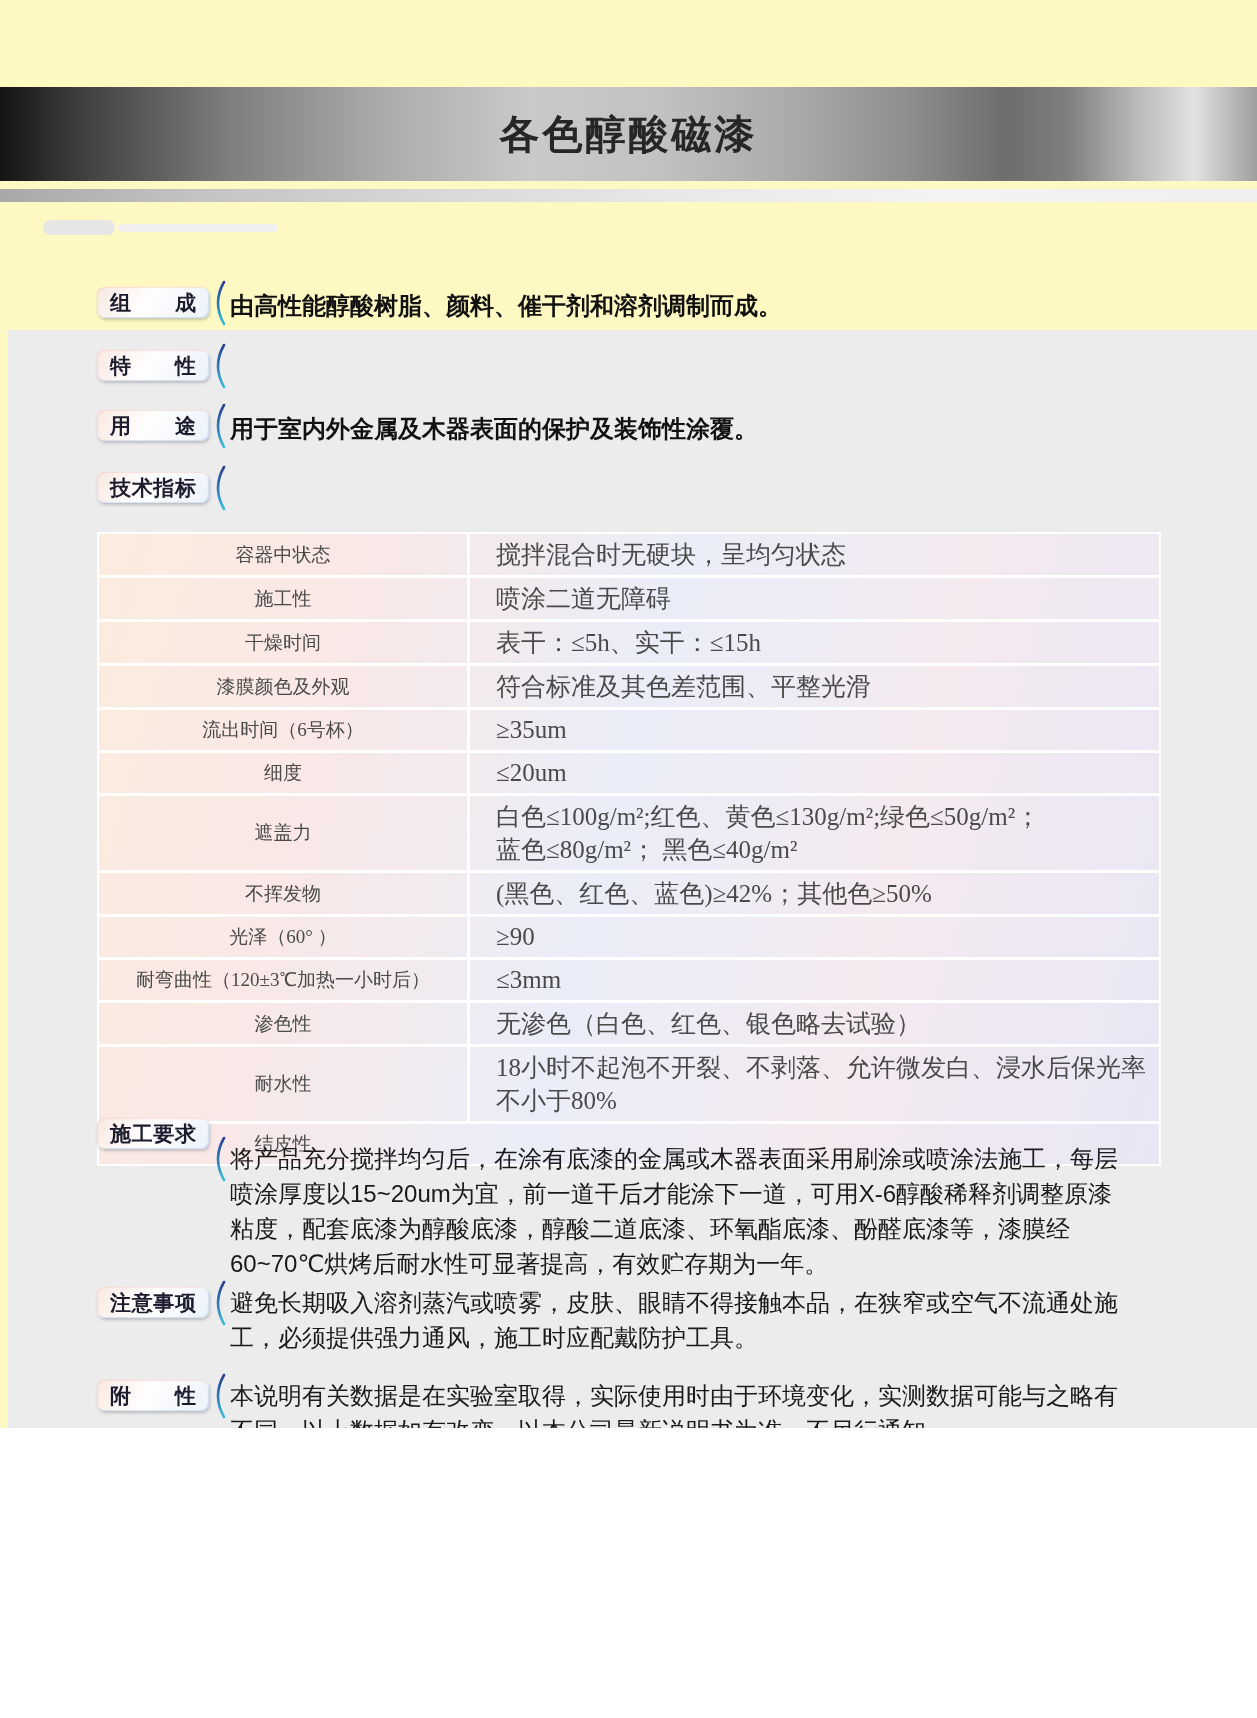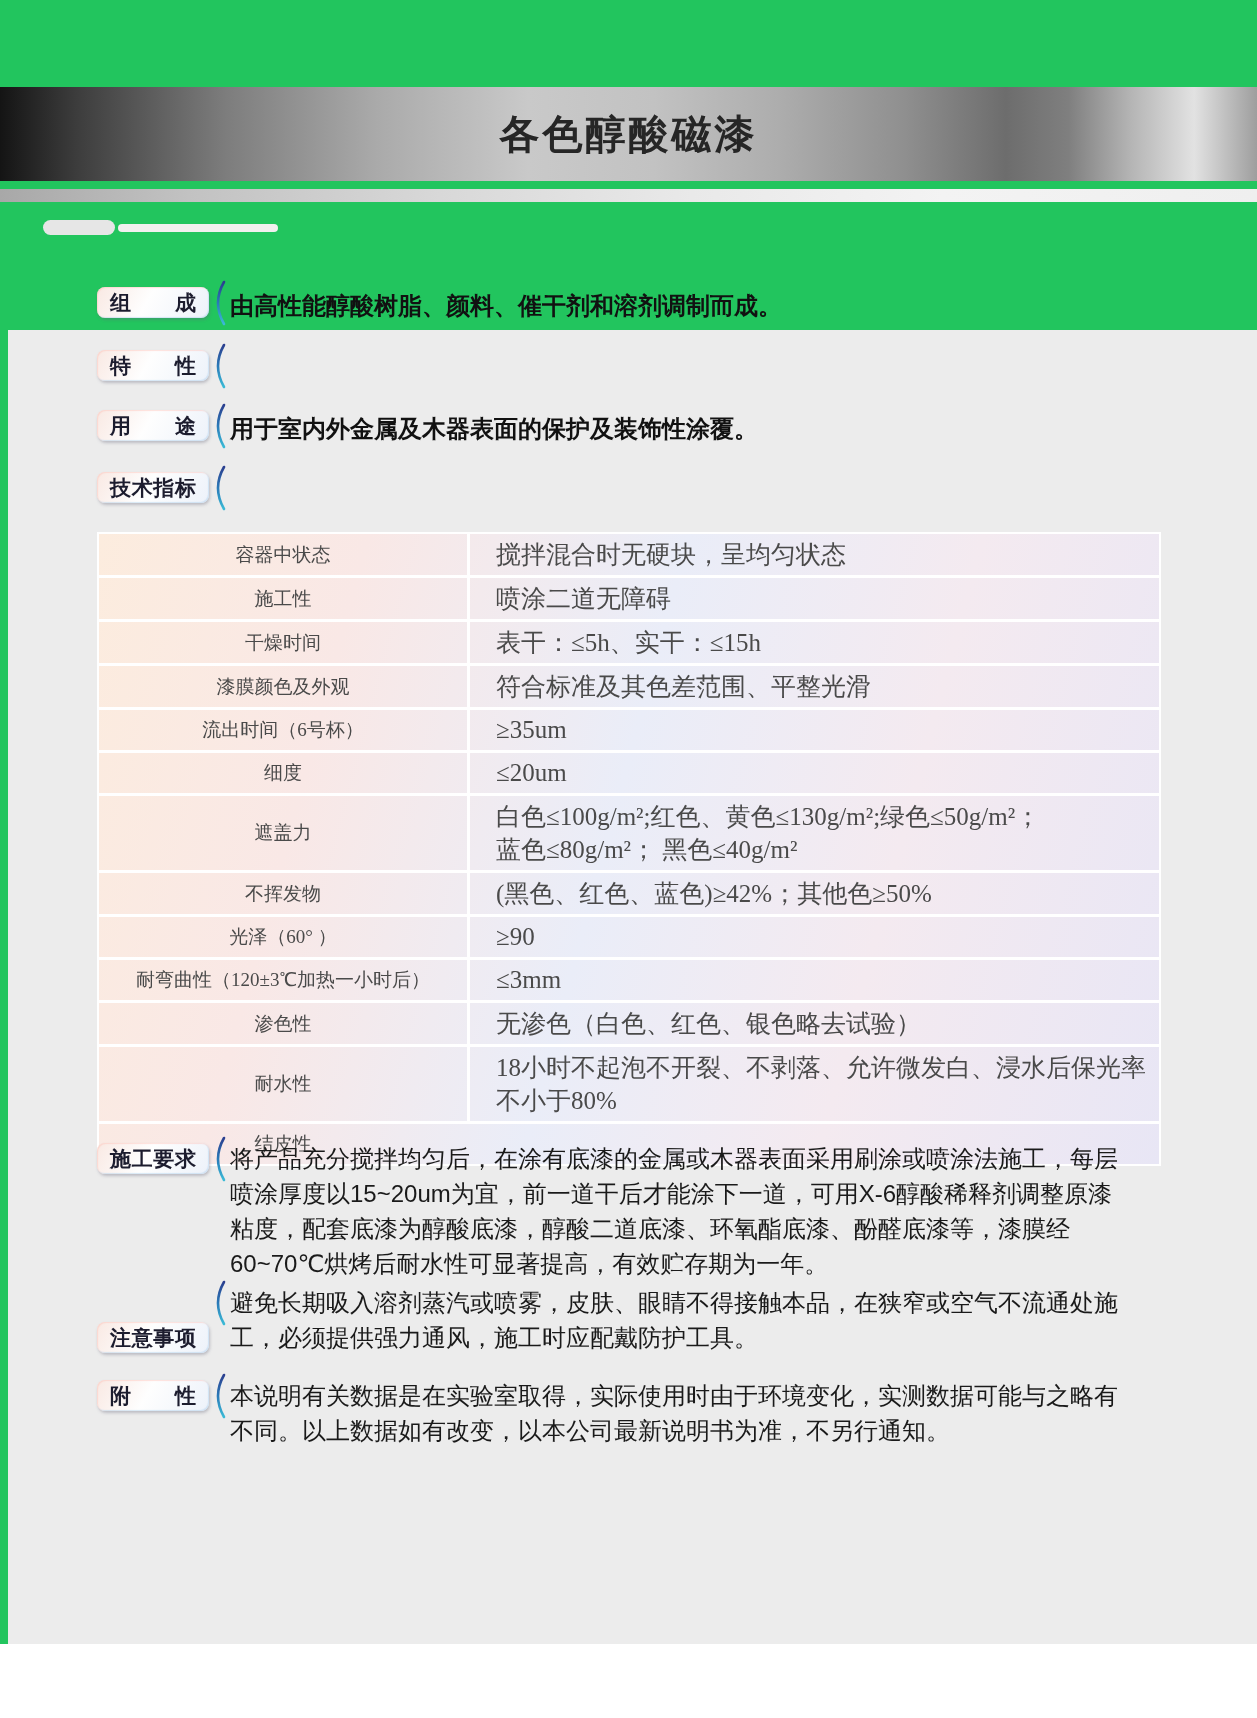--- a/index.html
+++ b/index.html
@@ -1,17 +1,17 @@
 <!DOCTYPE html>
 <html><head>
 <meta charset="utf-8">
 <style>
   html,body{margin:0;padding:0;}
   body{background:#ffffff;font-family:"Liberation Sans","DejaVu Sans",sans-serif;}
-  .page{position:relative;width:1257px;height:1644px;background:#22c55e;overflow:hidden;}
+  .page{position:relative;width:1257px;height:1428px;background:#fef9c3;overflow:hidden;}
 
   
   .header-band{position:absolute;left:0;top:87px;width:1257px;height:94px;
     background:linear-gradient(to right,#141414 0%,#3c3c3c 6%,#7d7d7d 18%,#aaaaaa 30%,#c9c9c9 42%,#c2c2c2 52%,#adadad 62%,#8f8f8f 72%,#6d6d6d 80%,#7f7f7f 85%,#b5b5b5 90%,#e2e2e2 95%,#9e9e9e 100%);}
   .page-title{width:100%;text-align:center;line-height:94px;font-size:40px;font-weight:bold;
     letter-spacing:3px;color:#262626;}
   .thin-band{position:absolute;left:0;top:189px;width:1257px;height:13px;
     background:linear-gradient(to right,#a8a8a8 0%,#c2c2c2 15%,#d8d8d8 35%,#e9e9e9 55%,#f3f3f3 75%,#efefef 100%);}
 
   
@@ -149,29 +149,29 @@
     </div>
     <div class="trow">
       <div class="tname">耐水性</div>
       <div class="tvalue">18小时不起泡不开裂、不剥落、允许微发白、浸水后保光率不小于80%</div>
     </div>
     <div class="trow">
       <div class="tname">结皮性</div>
     </div>
   </div>
 
-  <div class="badge" style="top:1143px">
+  <div class="badge" style="top:1118px">
     <span class="badge-text">施工要求</span>
   </div>
   <svg class="paren" style="top:1136px" viewBox="0 0 18 46">
     <path d="M15 2 Q3 23 15 44" fill="none" stroke="url(#parenGrad)" stroke-width="2.6" stroke-linecap="round"></path>
   </svg>
   <div class="para r" style="top:1141px">将产品充分搅拌均匀后，在涂有底漆的金属或木器表面采用刷涂或喷涂法施工，每层喷涂厚度以15~20um为宜，前一道干后才能涂下一道，可用X-6醇酸稀释剂调整原漆粘度，配套底漆为醇酸底漆，醇酸二道底漆、环氧酯底漆、酚醛底漆等，漆膜经60~70℃烘烤后耐水性可显著提高，有效贮存期为一年。</div>
 
-  <div class="badge" style="top:1322px">
+  <div class="badge" style="top:1287px">
     <span class="badge-text">注意事项</span>
   </div>
   <svg class="paren" style="top:1280px" viewBox="0 0 18 46">
     <path d="M15 2 Q3 23 15 44" fill="none" stroke="url(#parenGrad)" stroke-width="2.6" stroke-linecap="round"></path>
   </svg>
   <div class="para r" style="top:1285px">避免长期吸入溶剂蒸汽或喷雾，皮肤、眼睛不得接触本品，在狭窄或空气不流通处施工，必须提供强力通风，施工时应配戴防护工具。</div>
 
   <div class="badge" style="top:1380px">
     <span class="badge-text">附性</span>
   </div>

